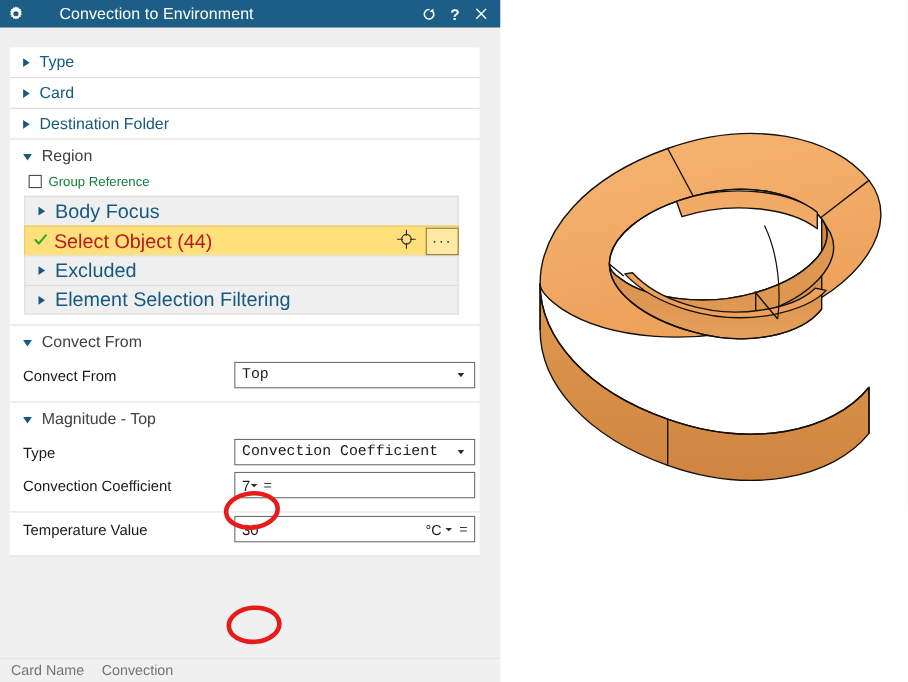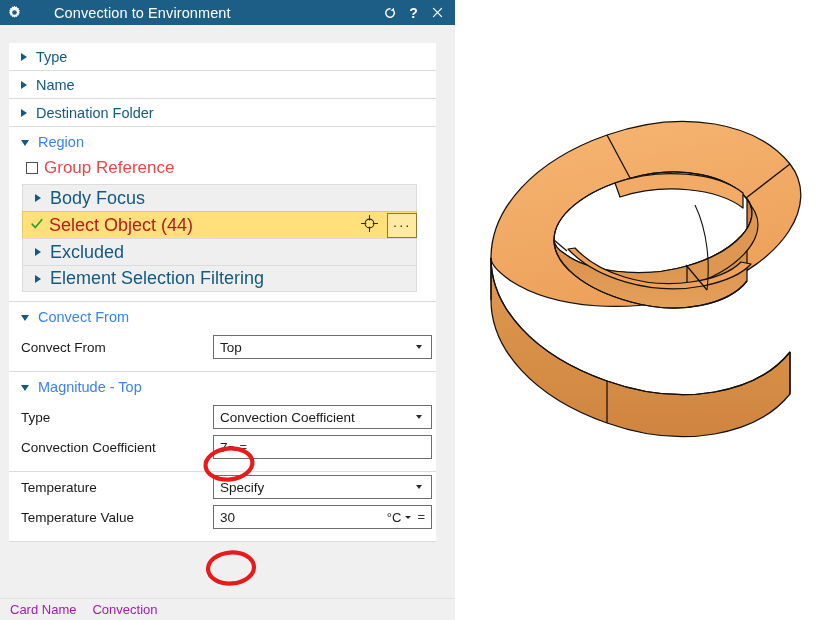--- a/index.html
+++ b/index.html
@@ -75,30 +75,30 @@
   .toprow .lbl{
     color:#15597f;font-size:14.5px;
   }
 
   
   .section{background:#ffffff;border-bottom:1px solid #dcdcdc;}
   .sec-head{
     height:30px;display:flex;align-items:center;padding-left:12px;
     box-sizing:border-box;
   }
-  .sec-head .lbl{color:#3b82f6;font-size:14.5px;}
+  .sec-head .lbl{color:#404040;font-size:14.5px;}
   .sec-body{padding:0 0 9px 0;}
 
   
   .cbrow{display:flex;align-items:center;padding:1px 0 6px 17px;}
   .cbox{
     width:12px;height:12px;border:1.3px solid #4d4d4d;background:#fff;
     flex:0 0 12px;margin-right:6px;box-sizing:border-box;
   }
-  .cbrow .lbl{font-size:17px;color:#ef4444;}
+  .cbrow .lbl{font-size:12px;color:#15803d;}
 
   
   .subrow{
     margin:0 19px 0 13px;height:27px;background:#efefef;
     border:1px solid #dcdcdc;border-bottom:none;
     display:flex;align-items:center;padding-left:12px;box-sizing:border-box;
   }
   .subrow:last-child{border-bottom:1px solid #dcdcdc;}
   .subrow .lbl{color:#15597f;font-size:18px;}
   .subrow.sel{
@@ -119,21 +119,21 @@
   .frow{
     display:flex;align-items:center;height:30px;padding-left:12px;
     box-sizing:border-box;
   }
   .frow .flbl{
     width:192px;flex:0 0 192px;font-size:13.5px;color:#1a1a1a;
   }
   .combo{
     position:relative;width:219px;height:24px;background:#ffffff;
     border:1px solid #6e6e6e;box-sizing:border-box;
-    display:flex;align-items:center;padding-left:6px;font-size:13.5px;
+    display:flex;align-items:center;padding-left:6px;font-size:13.5px;font-family:Liberation Mono, monospace;
   }
   .combo .cv{flex:1 1 auto;white-space:nowrap;overflow:hidden;}
   .caret{
     width:0;height:0;border-top:4px solid #2b2b2b;
     border-left:3.5px solid transparent;border-right:3.5px solid transparent;
     margin-right:9px;flex:0 0 auto;
   }
   .caret.sm{
     border-top-width:3.5px;border-left-width:3px;border-right-width:3px;
     margin-right:6px;
@@ -155,21 +155,21 @@
   }
 
   
   .annot{position:absolute;pointer-events:none;}
 
   
   .statusbar{
     flex:0 0 22px;height:22px;background:#f0f0f0;
     border-top:1px solid #e2e2e2;
     display:flex;align-items:center;padding-left:10px;box-sizing:border-box;
-    font-size:13px;color:#a21caf;
+    font-size:13px;color:#737373;
   }
   .statusbar .sv{margin-left:16px;}
 
   
   .viewport{
     position:absolute;left:455px;top:0;width:370px;height:620px;
     background:#ffffff;overflow:hidden;
   }
   .viewport svg{position:absolute;left:0;top:0;}
 </style>
@@ -207,21 +207,21 @@
     <div class="scroller">
       <div class="scrollbar-track"></div>
       <div class="scrollcol">
 
         <div class="toprow">
           <span class="tri right"></span>
           <span class="lbl">Type</span>
         </div>
         <div class="toprow">
           <span class="tri right"></span>
-          <span class="lbl">Name</span>
+          <span class="lbl">Card</span>
         </div>
         <div class="toprow">
           <span class="tri right"></span>
           <span class="lbl">Destination Folder</span>
         </div>
 
         <div class="section">
           <div class="sec-head">
             <span class="tri down"></span>
             <span class="lbl">Region</span>
@@ -303,27 +303,20 @@
                 <span class="nv">7</span>
                 <span class="caret sm"></span>
                 <span class="eqs">=</span>
               </span>
             </div>
           </div>
         </div>
 
         <div class="section">
           <div class="sec-body">
-            <div class="frow">
-              <span class="flbl">Temperature</span>
-              <span class="combo">
-                <span class="cv">Specify</span>
-                <span class="caret"></span>
-              </span>
-            </div>
             <div class="frow">
               <span class="flbl">Temperature Value</span>
               <span class="numfield">
                 <span class="nv">30</span>
                 <span class="unit right">°C</span>
                 <span class="caret sm"></span>
                 <span class="eqs">=</span>
               </span>
             </div>
           </div>

